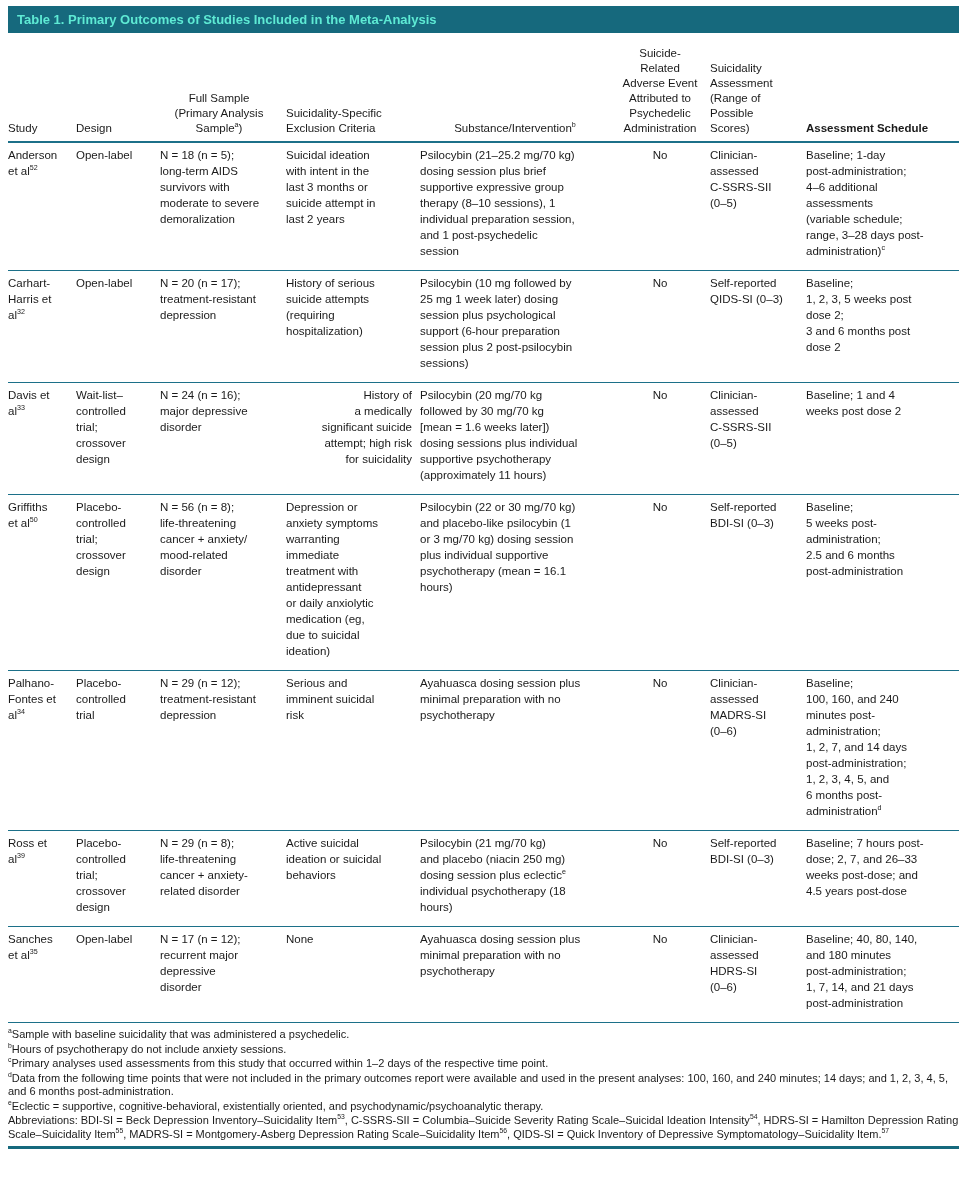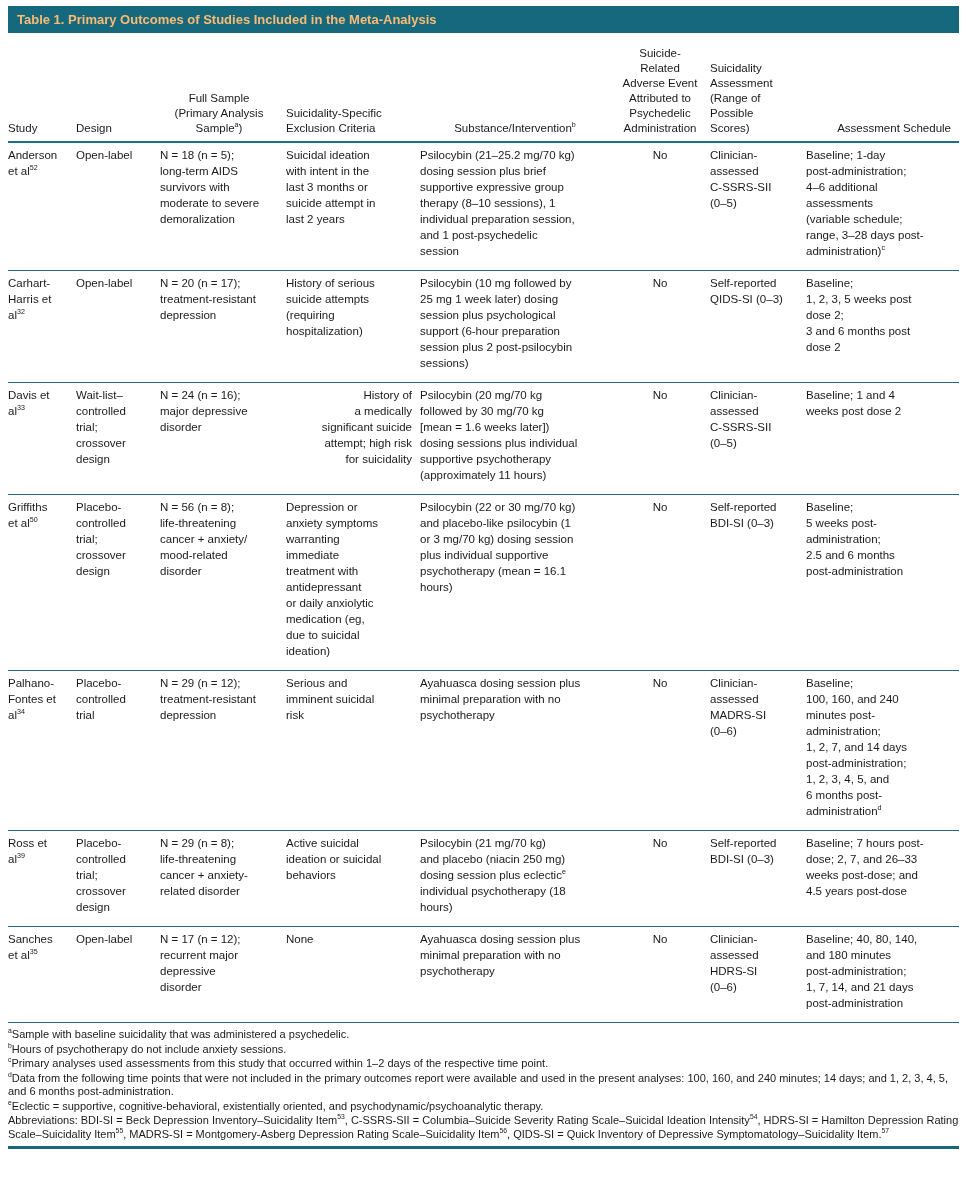--- a/index.html
+++ b/index.html
@@ -10,21 +10,21 @@
   html,body{margin:0;padding:0;background:#ffffff;}
   .page{
     width:967px;
     box-sizing:border-box;
     padding:6px 8px 8px 8px;
     font-family:"Liberation Sans", sans-serif;
     color:var(--text);
   }
   .title-bar{
     background:var(--teal);
-    color:#fdba74;
+    color:#5eead4;
     font-weight:bold;
     font-size:13px;
     line-height:15px;
     padding:6px 9px 6px 9px;
   }
   table.studies{
     border-collapse:collapse;
     table-layout:fixed;
     width:951px;
     margin-top:1px;
@@ -104,21 +104,21 @@
 Related
 Adverse Event
 Attributed to
 Psychedelic
 Administration</span></th>
           <th style="text-align: left;"><span>Suicidality
 Assessment
 (Range of
 Possible
 Scores)</span></th>
-          <th style="text-align: right;"><span>Assessment Schedule</span></th>
+          <th style="text-align: left; font-weight: bold;"><span>Assessment Schedule</span></th>
         </tr>
     </thead>
     <tbody>
         <tr>
           <td style="text-align: left;"><span>Anderson
 et al</span><sup>52</sup></td>
           <td style="text-align: left;"><span>Open-label</span></td>
           <td style="text-align: left;"><span>N = 18 (n = 5);
 long-term AIDS
 survivors with

